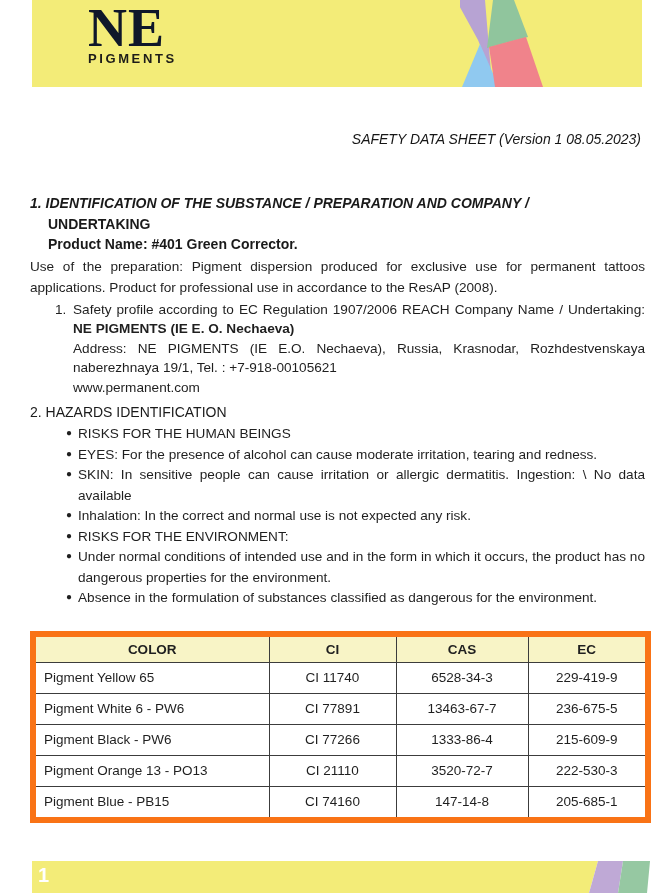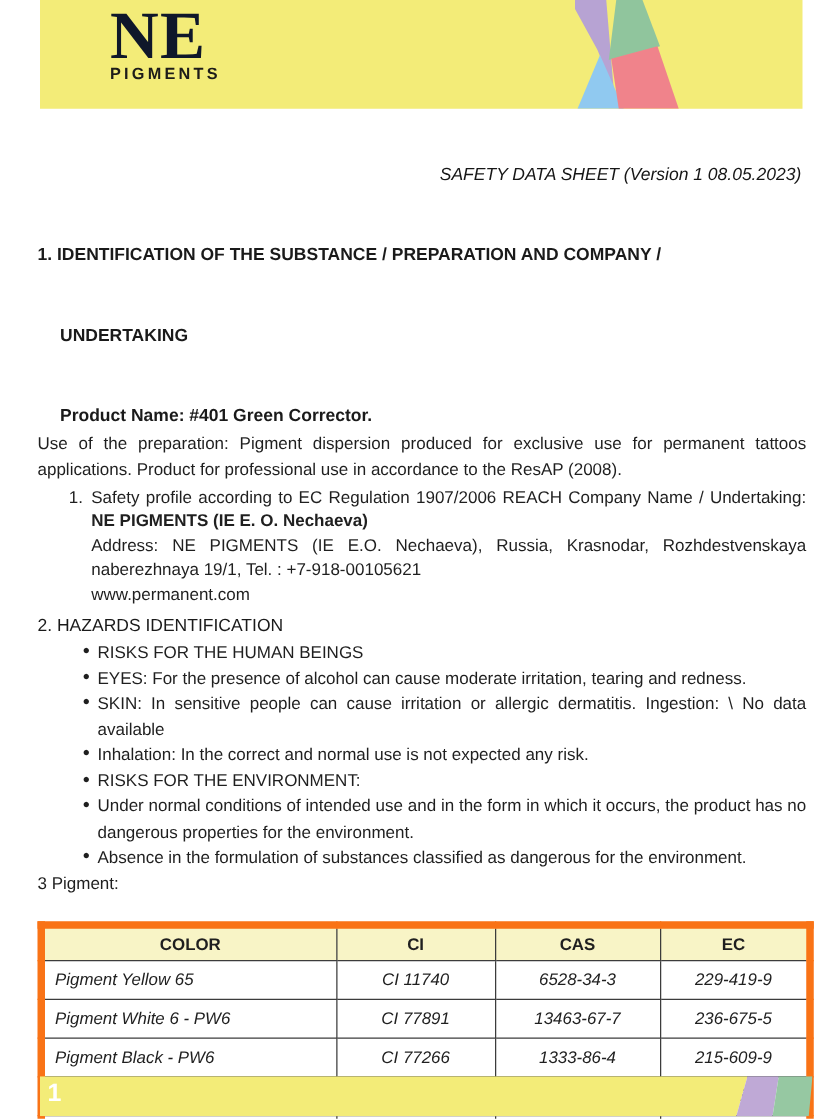--- a/index.html
+++ b/index.html
@@ -34,22 +34,22 @@
   
   .content{position:absolute;left:30px;top:87px;width:615px;}
   .sheet-label{
     margin-top:44px;text-align:right;font-style:italic;
     font-size:14px;line-height:16px;padding-right:4px;color:#161616;
   }
   .h1{
     margin-top:46px;font-weight:700;font-size:14px;line-height:20.5px;
     color:#1a1a1a;
   }
-  .h1 .hang{padding-left:18px;text-indent:-18px;}
-  .h1 .ind{padding-left:18px;margin-top:44px;}
+  .h1 .hang{padding-left:18px;text-indent:-18px;font-style:italic;}
+  .h1 .ind{padding-left:18px;}
   .para{font-size:13.6px;line-height:21px;text-align:justify;margin-top:1px;}
   .numlist{
     position:relative;margin-top:2px;padding-left:43px;
     font-size:13.6px;line-height:19.5px;text-align:justify;
   }
   .numlist .num{position:absolute;left:25px;top:0;}
   .h2{margin-top:5px;font-weight:400;font-size:14px;line-height:20px;color:#1a1a1a;}
   .bullets{margin-top:2px;}
   .bullet{
     position:relative;padding-left:48px;font-size:13.6px;
@@ -61,21 +61,21 @@
   table.pig{
     margin-top:22px;border-collapse:collapse;width:615px;
     border:6px solid #f97316;table-layout:fixed;
   }
   table.pig th{
     background:#F8F4C6;border:1.5px solid #3c3c3c;height:25px;
     font-size:13.5px;font-weight:700;text-align:center;padding:0;
   }
   table.pig td{
     border:1.5px solid #3c3c3c;height:30px;font-size:13.5px;
-    text-align:center;padding:0;font-style:italic;
+    text-align:center;padding:0;
   }
   table.pig td.c0{text-align:left;padding-left:8px;}
   .b{font-weight:700;margin-top:40px;}
 </style>
 </head>
 <body>
 
 <div class="band-header">
   <div class="logo">
     <div class="logo-ne">NE</div>
@@ -136,21 +136,20 @@
     <div class="bullet">
       <span class="dot">●</span>
       <span>Under normal conditions of intended use and in the form in which it occurs, the product has no dangerous properties for the environment.</span>
     </div>
     <div class="bullet">
       <span class="dot">●</span>
       <span>Absence in the formulation of substances classified as dangerous for the environment.</span>
     </div>
   </div>
 
-  <div class="pig-label">3 Pigment:</div>
 
   <table class="pig">
     <colgroup>
       <col style="width:236px">
         <col style="width:127px">
         <col style="width:132px">
         <col style="width:120px">
     </colgroup>
     <thead>
       <tr>

